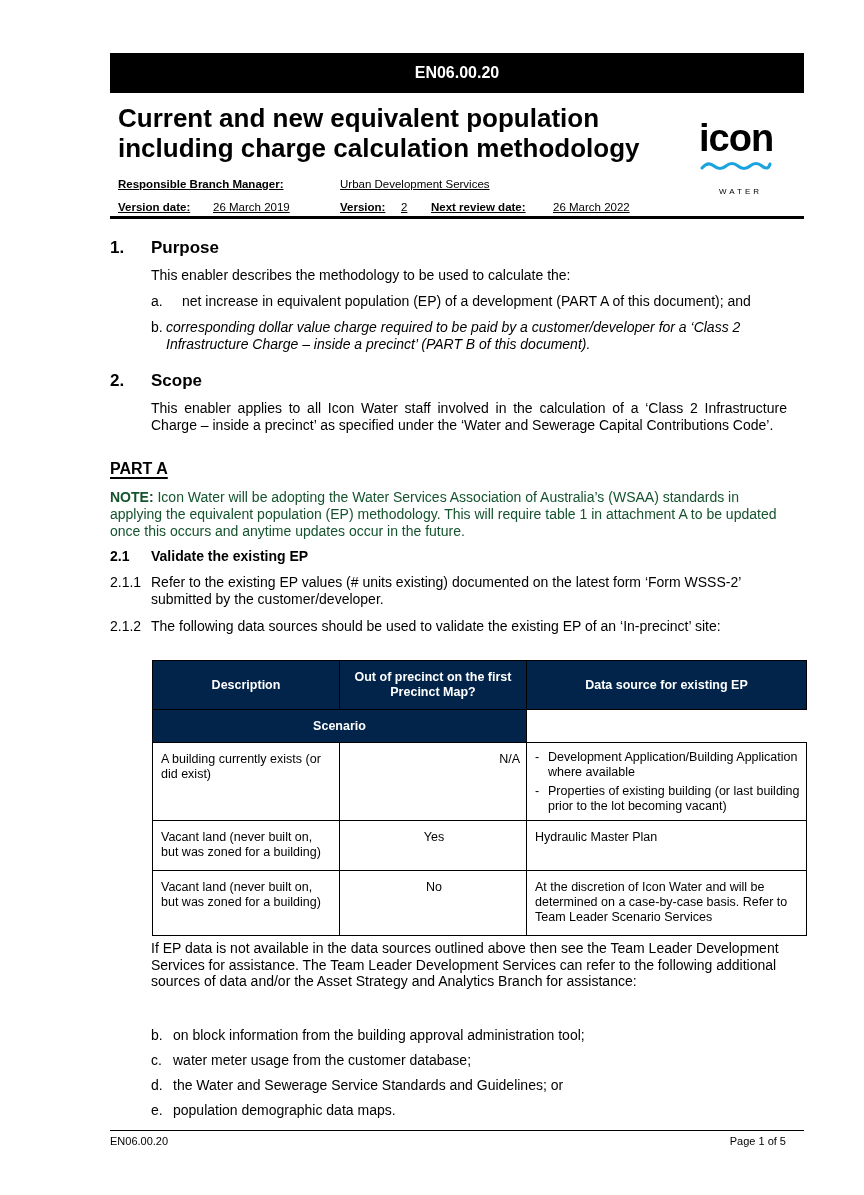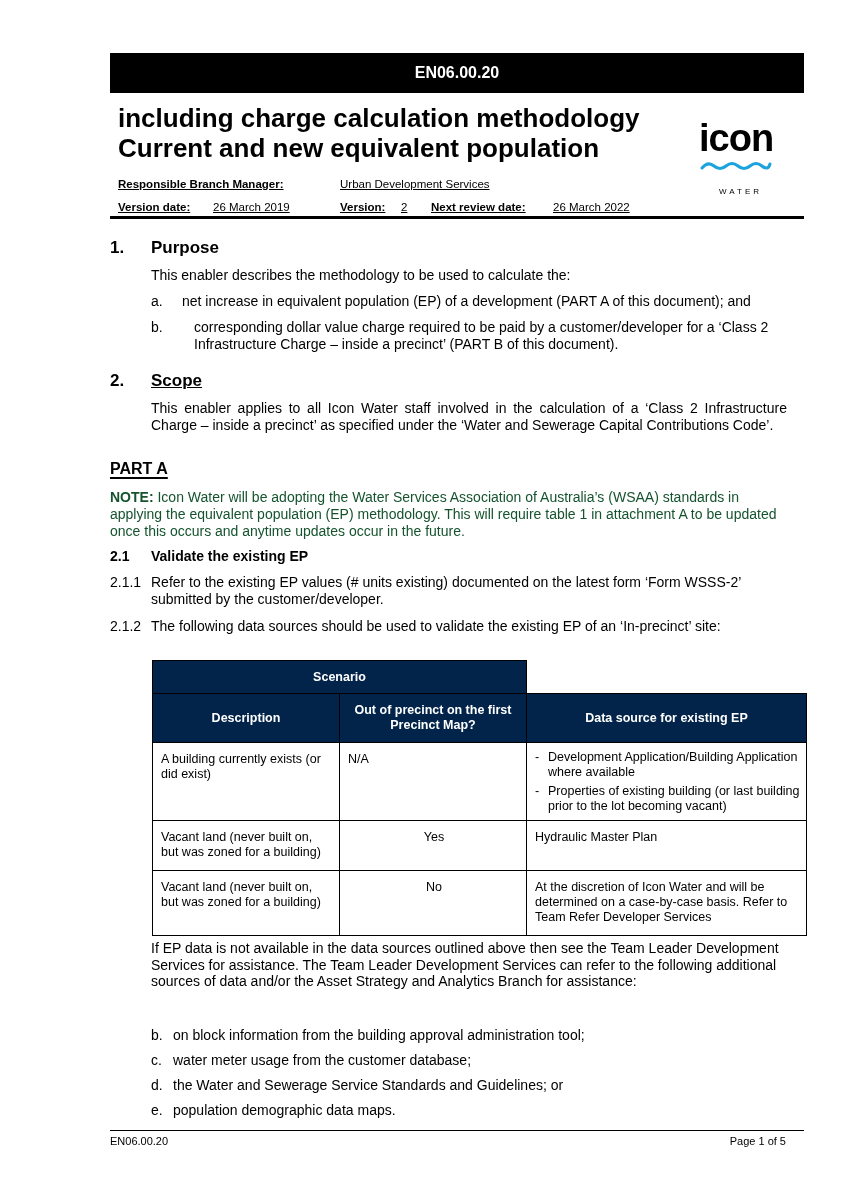--- a/index.html
+++ b/index.html
@@ -29,22 +29,22 @@
   .footer { font-size: 11px; top: 1135px; }
 </style>
 </head>
 <body>
 
 <div class="abs topbar">
   <span>EN06.00.20</span>
 </div>
 
 <div class="abs title">
+  <div>Current and new equivalent population</div>
   <div>including charge calculation methodology</div>
-  <div>Current and new equivalent population</div>
 </div>
 
 <div class="abs logo">
   <div style="position:absolute;left:11px;top:-2px;font-size:38px;font-weight:bold;letter-spacing:-1px;line-height:40px;">icon</div>
   <svg style="position:absolute;left:12px;top:40px;" width="72" height="12" viewBox="0 0 72 12">
     <path d="M2 8 Q8 1 14 6 T26 6 T38 6 T50 6 T62 6 T70 4" fill="none" stroke="#1aa3dd" stroke-width="3" stroke-linecap="round"></path>
   </svg>
   <div style="position:absolute;left:31px;top:54px;font-size:8px;letter-spacing:3px;margin-top:13px;">WATER</div>
 </div>
 
@@ -59,52 +59,52 @@
 <div class="abs meta" style="left:553px;top:201px;">26 March 2022</div>
 
 <div class="abs rule"></div>
 
 <div class="abs h1" style="left:110px;top:238px;">1.</div>
 <div class="abs h1" style="left:151px;top:238px;">Purpose</div>
 <div class="abs p" style="left:151px;top:267px;">This enabler describes the methodology to be used to calculate the:</div>
 <div class="abs p" style="left:151px;top:293px;">a.</div>
 <div class="abs p" style="left:182px;top:293px;width:610px;">net increase in equivalent population (EP) of a development (PART A of this document); and</div>
 <div class="abs p" style="left:151px;top:319px;">b.</div>
-<div class="abs p" style="left:194px;top:319px;width:612px;">corresponding dollar value charge required to be paid by a customer/developer for a ‘Class 2 Infrastructure Charge – inside a precinct’ (PART B of this document).</div>
+<div class="abs p" style="left:166px;top:319px;width:612px;font-style:italic;">corresponding dollar value charge required to be paid by a customer/developer for a ‘Class 2 Infrastructure Charge – inside a precinct’ (PART B of this document).</div>
 
 <div class="abs h1" style="left:110px;top:371px;">2.</div>
-<div class="abs h1" style="left:151px;top:371px;text-decoration:underline;">Scope</div>
+<div class="abs h1" style="left:151px;top:371px;">Scope</div>
 <div class="abs p justify" style="left:151px;top:400px;width:636px;">This enabler applies to all Icon Water staff involved in the calculation of a ‘Class 2 Infrastructure Charge – inside a precinct’ as specified under the ‘Water and Sewerage Capital Contributions Code’.</div>
 
 <div class="abs parta">PART A</div>
 <div class="abs p red" style="left:110px;top:489px;width:680px;"><b>NOTE:</b><span> Icon Water will be adopting the Water Services Association of Australia’s (WSAA) standards in applying the equivalent population (EP) methodology. This will require table 1 in attachment A to be updated once this occurs and anytime updates occur in the future.</span></div>
 
 <div class="abs p" style="left:110px;top:548px;font-weight:bold;">2.1</div>
 <div class="abs p" style="left:151px;top:548px;font-weight:bold;">Validate the existing EP</div>
 <div class="abs p" style="left:110px;top:574px;">2.1.1</div>
 <div class="abs p" style="left:151px;top:574px;width:640px;">Refer to the existing EP values (# units existing) documented on the latest form ‘Form WSSS-2’ submitted by the customer/developer.</div>
 <div class="abs p" style="left:110px;top:618px;">2.1.2</div>
 <div class="abs p" style="left:151px;top:618px;width:645px;">The following data sources should be used to validate the existing EP of an ‘In-precinct’ site:</div>
 
 <table class="ep">
   <tbody>
-      <tr style="height:33px;">
-    <td class="hd" colspan="2">Scenario</td>
-    <td class="empty" style="border:none;border-left:1px solid #000;border-bottom:1px solid #000;"></td>
-  </tr>
-  <tr style="height:49px;">
+      <tr style="height:49px;">
     <td class="hd" style="width:186px;">Description</td>
     <td class="hd" style="width:166px;padding:0 10px;">Out of precinct on the first Precinct Map?</td>
     <td class="hd" style="width:279px;">Data source for existing EP</td>
+  </tr>
+  <tr style="height:33px;">
+    <td class="hd" colspan="2">Scenario</td>
+    <td class="empty" style="border:none;border-left:1px solid #000;border-bottom:1px solid #000;"></td>
   </tr>
   <tr style="height:73px;">
     <td>
           <div class="cellpad">A building currently exists (or did exist)</div>
         </td>
-    <td style="text-align:left;">
+    <td style="text-align:right;">
           <div class="cellpad">N/A</div>
         </td>
     <td>
       <div class="cellpad" style="padding-top:7px;">
         <div class="dash">
               <span class="d">-</span>
               <span>Development Application/Building Application where available</span>
             </div>
         <div class="dash" style="margin-top:4px;">
               <span class="d">-</span>
@@ -125,21 +125,21 @@
         </td>
   </tr>
   <tr style="height:65px;">
     <td>
           <div class="cellpad">Vacant land (never built on, but was zoned for a building)</div>
         </td>
     <td style="text-align:center;">
           <div class="cellpad">No</div>
         </td>
     <td>
-          <div class="cellpad">At the discretion of Icon Water and will be determined on a case-by-case basis. Refer to Team Refer Developer Services</div>
+          <div class="cellpad">At the discretion of Icon Water and will be determined on a case-by-case basis. Refer to Team Leader Scenario Services</div>
         </td>
   </tr>
 </tbody>
   </table>
 
 <div class="abs p" style="left:151px;top:940px;width:630px;line-height:16.5px;">If EP data is not available in the data sources outlined above then see the Team Leader Development Services for assistance. The Team Leader Development Services can refer to the following additional sources of data and/or the Asset Strategy and Analytics Branch for assistance:</div>
 
 <div class="abs p" style="left:151px;top:1027px;">b.</div>
 <div class="abs p" style="left:173px;top:1027px;">on block information from the building approval administration tool;</div>
 <div class="abs p" style="left:151px;top:1052px;">c.</div>

